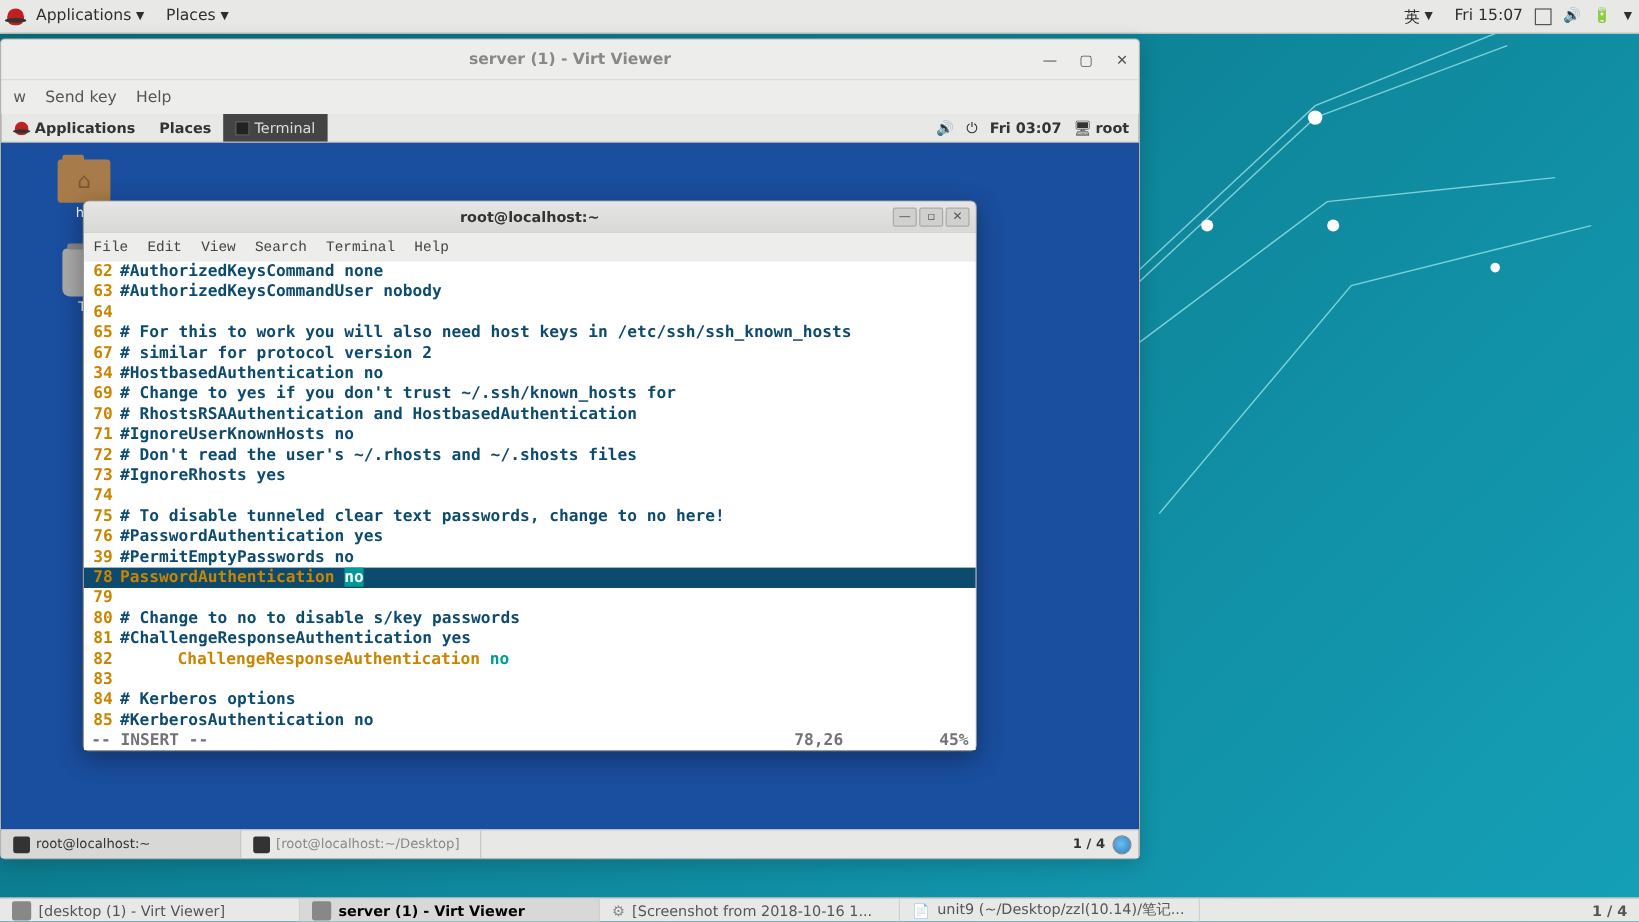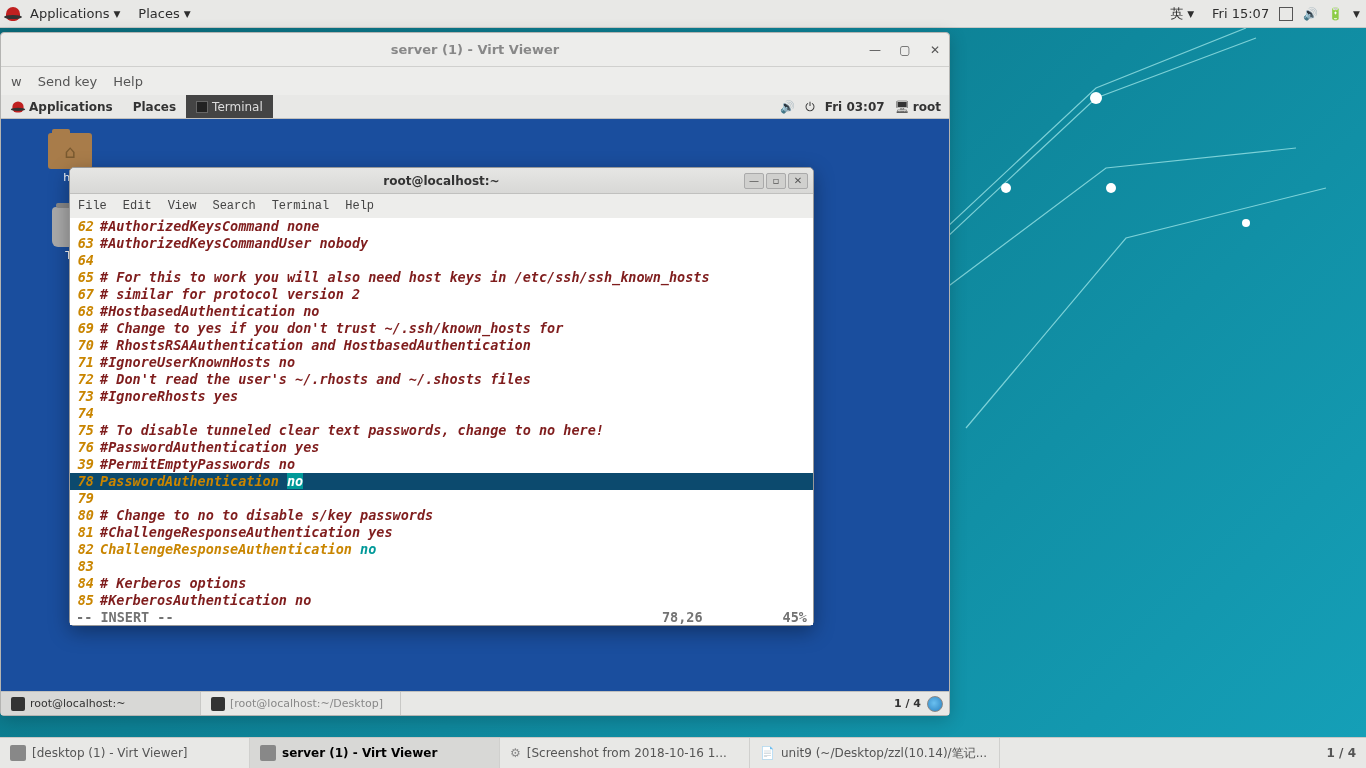--- a/index.html
+++ b/index.html
@@ -34,39 +34,39 @@
 .trash-icon { width: 36px; height: 40px; background: #aaa; border-radius: 4px 4px 6px 6px; margin: 0 auto 2px; position: relative; }
 .trash-icon::before { content:""; position:absolute; top:-4px; left:4px; right:4px; height:5px; background:#888; border-radius:2px; }
 .term-window { position: absolute; top: 48px; left: 68px; width: 745px; background: #ededeb; border: 1px solid #999; border-radius: 5px; box-shadow: 0 6px 20px rgba(0,0,0,0.35); }
 .term-titlebar { height: 26px; background: linear-gradient(#e6e6e4,#d8d8d6); display:flex; align-items:center; position:relative; border-radius:5px 5px 0 0; border-bottom:1px solid #c0c0be; }
 .term-titlebar .tt-title { position:absolute; left:0; right:0; text-align:center; font-size:12px; font-weight:bold; color:#333; pointer-events:none; }
 .term-titlebar .tt-controls { position:absolute; right:5px; display:flex; gap:2px; }
 .tt-btn { width:20px; height:16px; background:#d0d0ce; border:1px solid #aaa; border-radius:2px; display:flex; align-items:center; justify-content:center; font-size:10px; cursor:pointer; color:#555; }
 .term-menubar { height:24px; display:flex; align-items:center; padding:0 8px; gap:16px; font-size:12px; color:#444; background:#ededeb; }
 .term-menubar span { cursor:pointer;font-family:Liberation Mono, monospace; }
 .term-body { background:#fff; font-family:"DejaVu Sans Mono",monospace; font-size:13.5px; line-height:17px; padding:0; }
-.term-line { display:flex; white-space:pre;font-style:italic; }
+.term-line { display:flex; white-space:pre; }
 .ln { width:30px; text-align:right; color:#c98500; font-weight:bold; padding-right:6px; }
-.code { color:#7f1d1d; font-weight:bold; flex:1; }
-.code.orange { color:#c98500; }
+.code { color:#0c4a6e; font-weight:bold; flex:1; }
+.code.orange { color:#c98500;margin-left:48px; }
 .line-hl { background:#0c4a6e; }
 .line-hl .code { color:#c98500; }
 .hl-key { color:#c98500; }
 .hl-no { background:#009999; color:#fff; }
 .term-status { background:#fff; font-family:"DejaVu Sans Mono",monospace; font-size:13.5px; font-weight:bold; color:#737373; padding:0 6px; display:flex; }
 .term-status .st-mode { flex:0 0 auto; }
 .term-status .st-pos { margin-left:auto; padding-right:80px; }
 .term-status .st-pct { }
 .guest-bottombar { position:absolute; bottom:0; left:0; right:0; height:24px; background:#e8e8e6; border-top:1px solid #c0c0be; display:flex; align-items:center; font-size:11px; color:#333; }
 .gtask { height:100%; padding:0 10px; display:flex; align-items:center; gap:5px; border-right:1px solid #c8c8c6; cursor:pointer; min-width:200px; }
 .gtask.active { background:#d8d8d6; }
 .gtask-icon { width:14px; height:14px; background:#333; border-radius:2px; }
 .gright2 { margin-left:auto; display:flex; align-items:center; gap:6px; padding-right:6px; font-weight:bold; }
 .ws-ind { width:16px; height:16px; border:1px solid #888; border-radius:50%; background:radial-gradient(circle at 6px 6px,#6ac0f0,#2a80c0); }
-.host-bottombar { position:absolute; bottom:0; left:0; right:0; height:31px; background:#e8e8e6; border-top:1px solid #c8c8c6; display:flex; align-items:center; font-size:12px; color:#555; }
+.host-bottombar { position:absolute; bottom:0; left:0; right:0; height:20px; background:#e8e8e6; border-top:1px solid #c8c8c6; display:flex; align-items:center; font-size:12px; color:#555; }
 .htask { height:100%; padding:0 10px; display:flex; align-items:center; gap:6px; border-right:1px solid #d0d0ce; cursor:pointer; min-width:250px; }
 .htask.active { background:#d8d8d6; color:#000; font-weight:bold; }
 .htask-icon { width:16px; height:16px; background:#888; border-radius:2px; position:relative; }
 .hright { margin-left:auto; display:flex; align-items:center; gap:10px; padding-right:10px; font-weight:bold; }
 .icon-sq { width:14px; height:14px; border:1.5px solid #555; display:inline-block; }
 .icon-speaker::before { content:"🔊"; font-size:12px; }
 .icon-batt::before { content:"🔋"; font-size:12px; }
 .icon-gear::before { content:"⚙"; font-size:12px; color:#888; }
 .icon-doc::before { content:"📄"; font-size:12px; }
 </style>
@@ -180,21 +180,21 @@
             <span>Search</span>
             <span>Terminal</span>
             <span>Help</span>
           </div>
           <div class="term-body" id="term-body">
               <div class="term-line"><span class="ln">62</span><span class="code">#AuthorizedKeysCommand none</span></div>
               <div class="term-line"><span class="ln">63</span><span class="code">#AuthorizedKeysCommandUser nobody</span></div>
               <div class="term-line"><span class="ln">64</span><span class="code"></span></div>
               <div class="term-line"><span class="ln">65</span><span class="code"># For this to work you will also need host keys in /etc/ssh/ssh_known_hosts</span></div>
               <div class="term-line"><span class="ln">67</span><span class="code"># similar for protocol version 2</span></div>
-              <div class="term-line"><span class="ln">68</span><span class="code">#HostbasedAuthentication no</span></div>
+              <div class="term-line"><span class="ln">34</span><span class="code">#HostbasedAuthentication no</span></div>
               <div class="term-line"><span class="ln">69</span><span class="code"># Change to yes if you don't trust ~/.ssh/known_hosts for</span></div>
               <div class="term-line"><span class="ln">70</span><span class="code"># RhostsRSAAuthentication and HostbasedAuthentication</span></div>
               <div class="term-line"><span class="ln">71</span><span class="code">#IgnoreUserKnownHosts no</span></div>
               <div class="term-line"><span class="ln">72</span><span class="code"># Don't read the user's ~/.rhosts and ~/.shosts files</span></div>
               <div class="term-line"><span class="ln">73</span><span class="code">#IgnoreRhosts yes</span></div>
               <div class="term-line"><span class="ln">74</span><span class="code"></span></div>
               <div class="term-line"><span class="ln">75</span><span class="code"># To disable tunneled clear text passwords, change to no here!</span></div>
               <div class="term-line"><span class="ln">76</span><span class="code">#PasswordAuthentication yes</span></div>
               <div class="term-line"><span class="ln">39</span><span class="code">#PermitEmptyPasswords no</span></div>
               <div class="term-line line-hl"><span class="ln">78</span><span class="code"><span class="hl-key">PasswordAuthentication </span><span class="hl-no">no</span></span></div>

